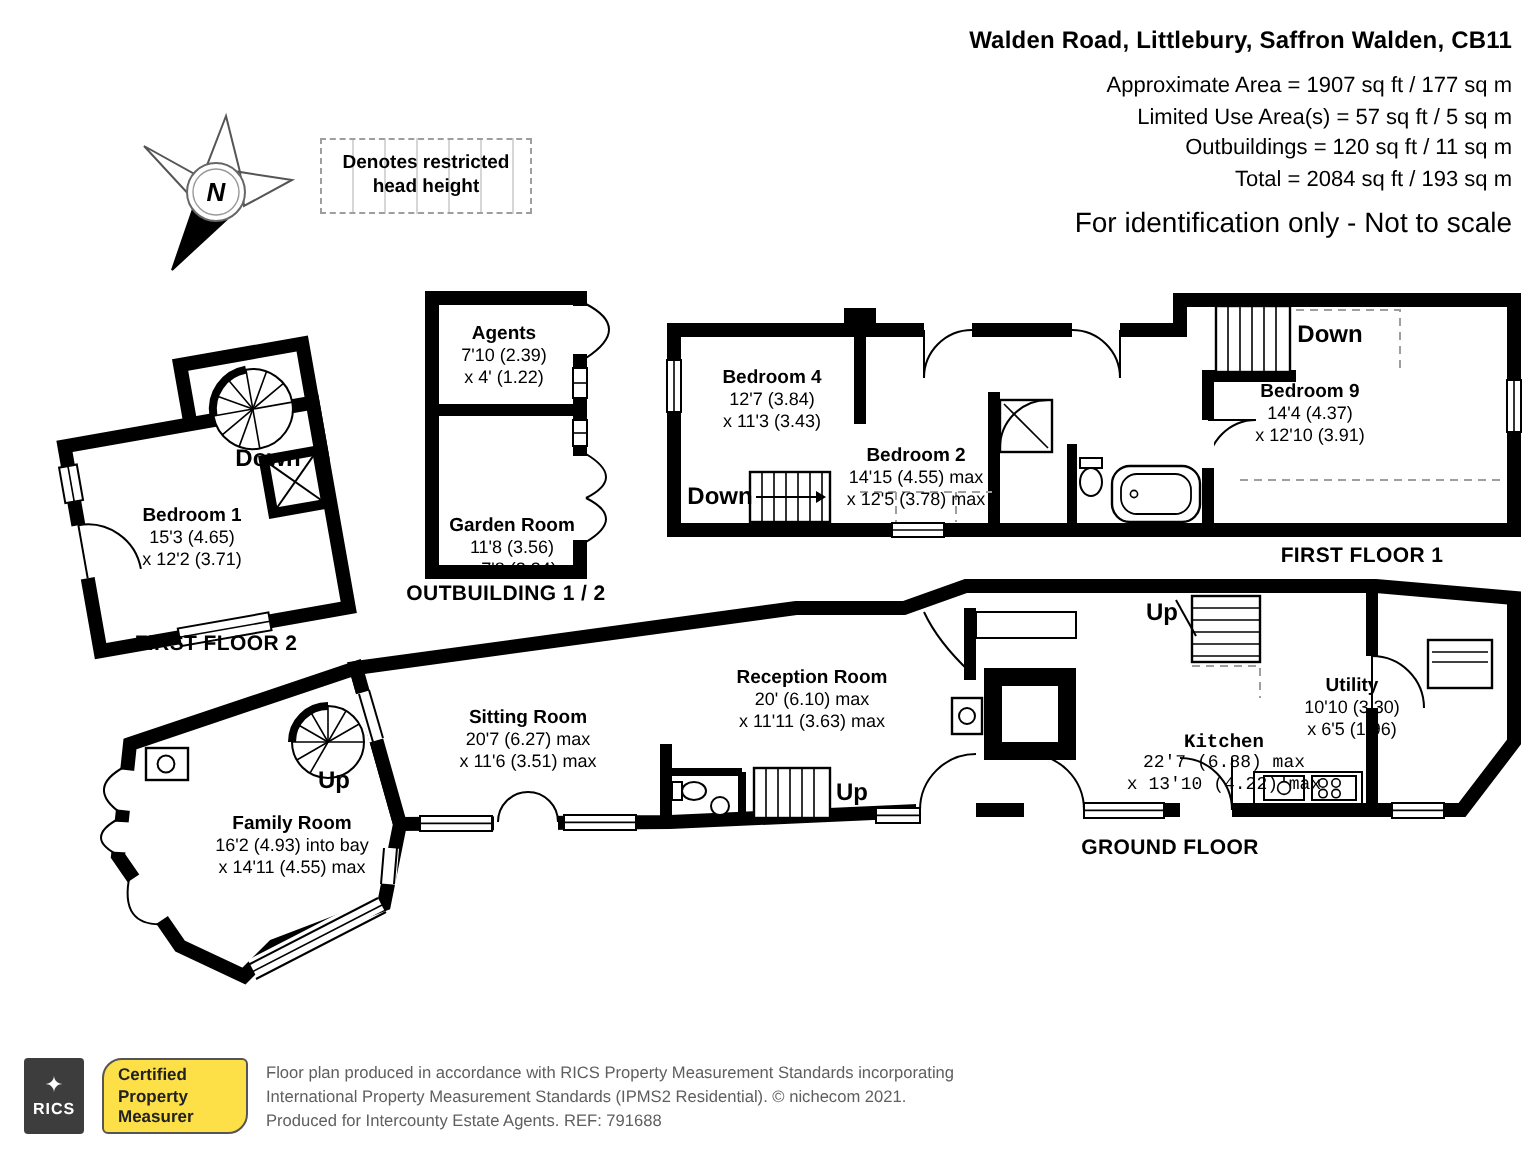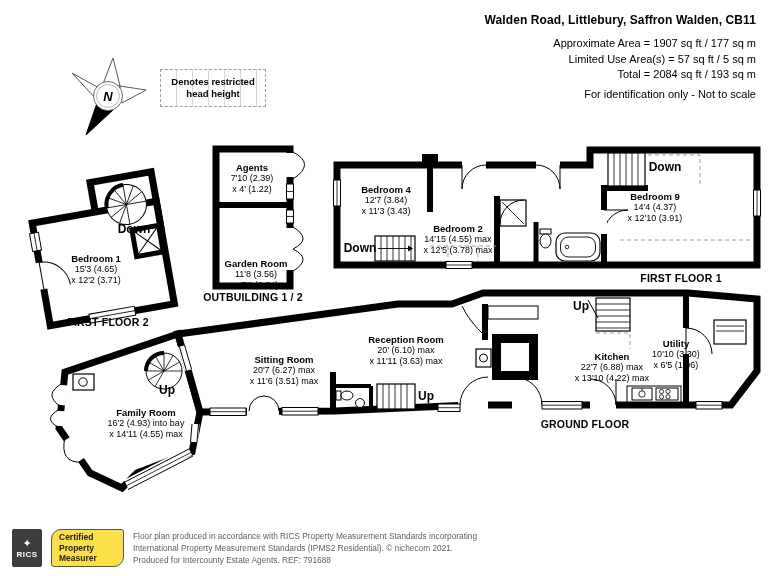--- a/index.html
+++ b/index.html
@@ -3,21 +3,21 @@
 <meta charset="utf-8">
 <style>
   html,body{margin:0;padding:0;background:#fff;}
   .page{position:relative;width:768px;height:576px;background:#ffffff;
         font-family:"Liberation Sans", sans-serif;color:#000;overflow:hidden;}
   .plan-svg{position:absolute;left:0;top:0;}
   
   .hdr{position:absolute;top:13px;right:12px;text-align:right;}
   .hdr .t{font-size:12px;font-weight:bold;letter-spacing:.1px;margin-bottom:9px;}
   .hdr .a{font-size:11px;line-height:15.5px;font-weight:500;}
-  .hdr .n{font-size:11px;margin-top:5px;}
+  .hdr .n{font-size:14px;margin-top:5px;}
   
   .legend{position:absolute;left:160px;top:69px;width:104px;height:36px;
           border:1px dashed #9e9e9e;
           background:repeating-linear-gradient(90deg,#fff 0,#fff 15px,#d6d6d6 15px,#d6d6d6 16px);
           display:flex;align-items:center;justify-content:center;text-align:center;
           font-weight:bold;font-size:9.5px;line-height:1.25;}
   
   .rl{position:absolute;transform:translate(-50%,-50%);text-align:center;
       line-height:1.2;white-space:nowrap;}
   .rl .nm{font-weight:bold;font-size:9.5px;}
@@ -362,20 +362,21 @@
       <rect x="696" y="401.5" width="26" height="7.5" stroke-width="1"></rect>
       <line x1="696" y1="405.2" x2="722" y2="405.2" stroke-width=".8"></line>
     </g>
   </g>
 </svg>
 
   <div class="hdr">
     <div class="t">Walden Road, Littlebury, Saffron Walden, CB11</div>
     <div class="a">Approximate Area = 1907 sq ft / 177 sq m</div>
     <div class="a">Limited Use Area(s) = 57 sq ft / 5 sq m</div>
+    <div class="a">Outbuildings = 120 sq ft / 11 sq m</div>
     <div class="a">Total = 2084 sq ft / 193 sq m</div>
     <div class="n">For identification only - Not to scale</div>
   </div>
 
   <div class="legend">
     <span>Denotes restricted head height</span>
   </div>
   <div class="st" style="left:108px;top:96px;font-size:13px;font-style:italic;">N</div>
 
   <div class="rl" style="left:252px;top:178px;">
@@ -406,31 +407,31 @@
   <div class="rl" style="left:655px;top:207px;">
     <div class="nm">Bedroom 9</div>
     <div class="dm">14'4 (4.37)</div>
     <div class="dm">x 12'10 (3.91)</div>
   </div>
   <div class="rl" style="left:146px;top:423px;">
     <div class="nm">Family Room</div>
     <div class="dm">16'2 (4.93) into bay</div>
     <div class="dm">x 14'11 (4.55) max</div>
   </div>
-  <div class="rl" style="left:264px;top:370px;margin-left:20px;">
+  <div class="rl" style="left:264px;top:370px;">
     <div class="nm">Sitting Room</div>
     <div class="dm">20'7 (6.27) max</div>
     <div class="dm">x 11'6 (3.51) max</div>
   </div>
   <div class="rl" style="left:406px;top:350px;">
     <div class="nm">Reception Room</div>
     <div class="dm">20' (6.10) max</div>
     <div class="dm">x 11'11 (3.63) max</div>
   </div>
-  <div class="rl" style="left:612px;top:367px;">
+  <div class="rl" style="left:612px;top:382px;font-family:Liberation Mono, monospace;">
     <div class="nm">Kitchen</div>
     <div class="dm">22'7 (6.88) max</div>
     <div class="dm">x 13'10 (4.22) max</div>
   </div>
   <div class="rl" style="left:676px;top:354px;">
     <div class="nm">Utility</div>
     <div class="dm">10'10 (3.30)</div>
     <div class="dm">x 6'5 (1.96)</div>
   </div>
 

